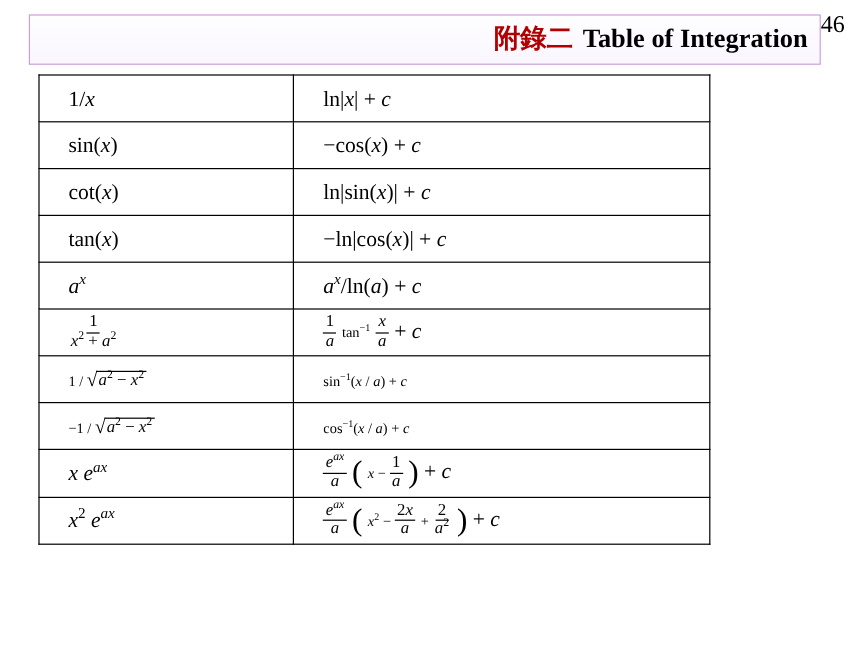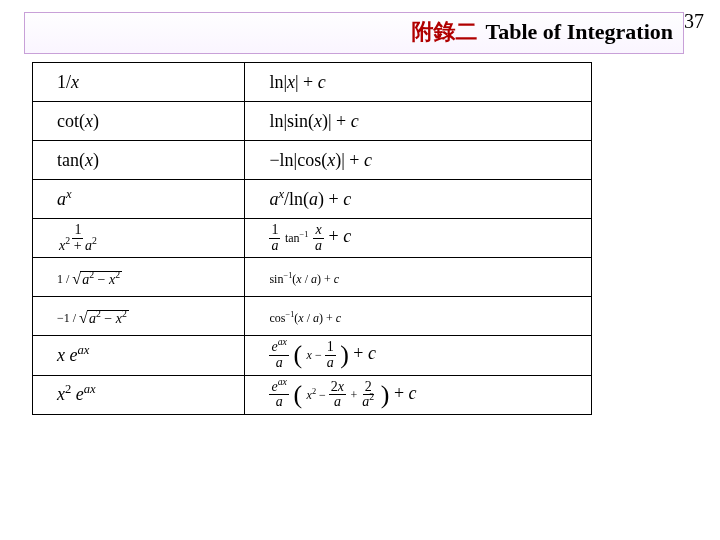--- a/index.html
+++ b/index.html
@@ -64,21 +64,21 @@
     vertical-align: middle;
     font-size: 14px;
     line-height: 1.05;
   }
   .frac .num { border-bottom: 1px solid #000; padding: 0 2px; }
   .frac .den { padding: 0 2px; }
 
   
   .sqrt {
     display: inline-flex;
-    align-items: flex-end;
+    align-items: center;
     vertical-align: middle;
     font-size: 14px;
   }
   .sqrt::before {
     content: "√";
     font-size: 16px;
     margin-right: -1px;
   }
   .sqrt .rad {
     border-top: 1px solid #000;
@@ -91,33 +91,37 @@
     vertical-align: middle;
     line-height: 0.8;
   }
   .small { font-size: 12px; }
 </style>
 </head>
 <body>
 
 <div class="slide">
 
-  <div class="pagenum">37</div>
+  <div class="pagenum">46</div>
 
   <div class="titlebox">
     <span class="title">
       <span class="title-prefix">附錄二</span><span>Table of Integration</span>
     </span>
   </div>
 
   <table class="integ">
     <tbody>
       <tr>
         <td class="col-f">1/<span class="it">x</span></td>
         <td class="col-F"> ln|<span class="it">x</span>| + <span class="it">c</span></td>
+      </tr>
+      <tr>
+        <td class="col-f">sin(<span class="it">x</span>)</td>
+        <td class="col-F">−cos(<span class="it">x</span>) + <span class="it">c</span></td>
       </tr>
       <tr>
         <td class="col-f">cot(<span class="it">x</span>)</td>
         <td class="col-F">ln|sin(<span class="it">x</span>)| + <span class="it">c</span></td>
       </tr>
       <tr>
         <td class="col-f">tan(<span class="it">x</span>)</td>
         <td class="col-F">−ln|cos(<span class="it">x</span>)| + <span class="it">c</span></td>
       </tr>
       <tr>

